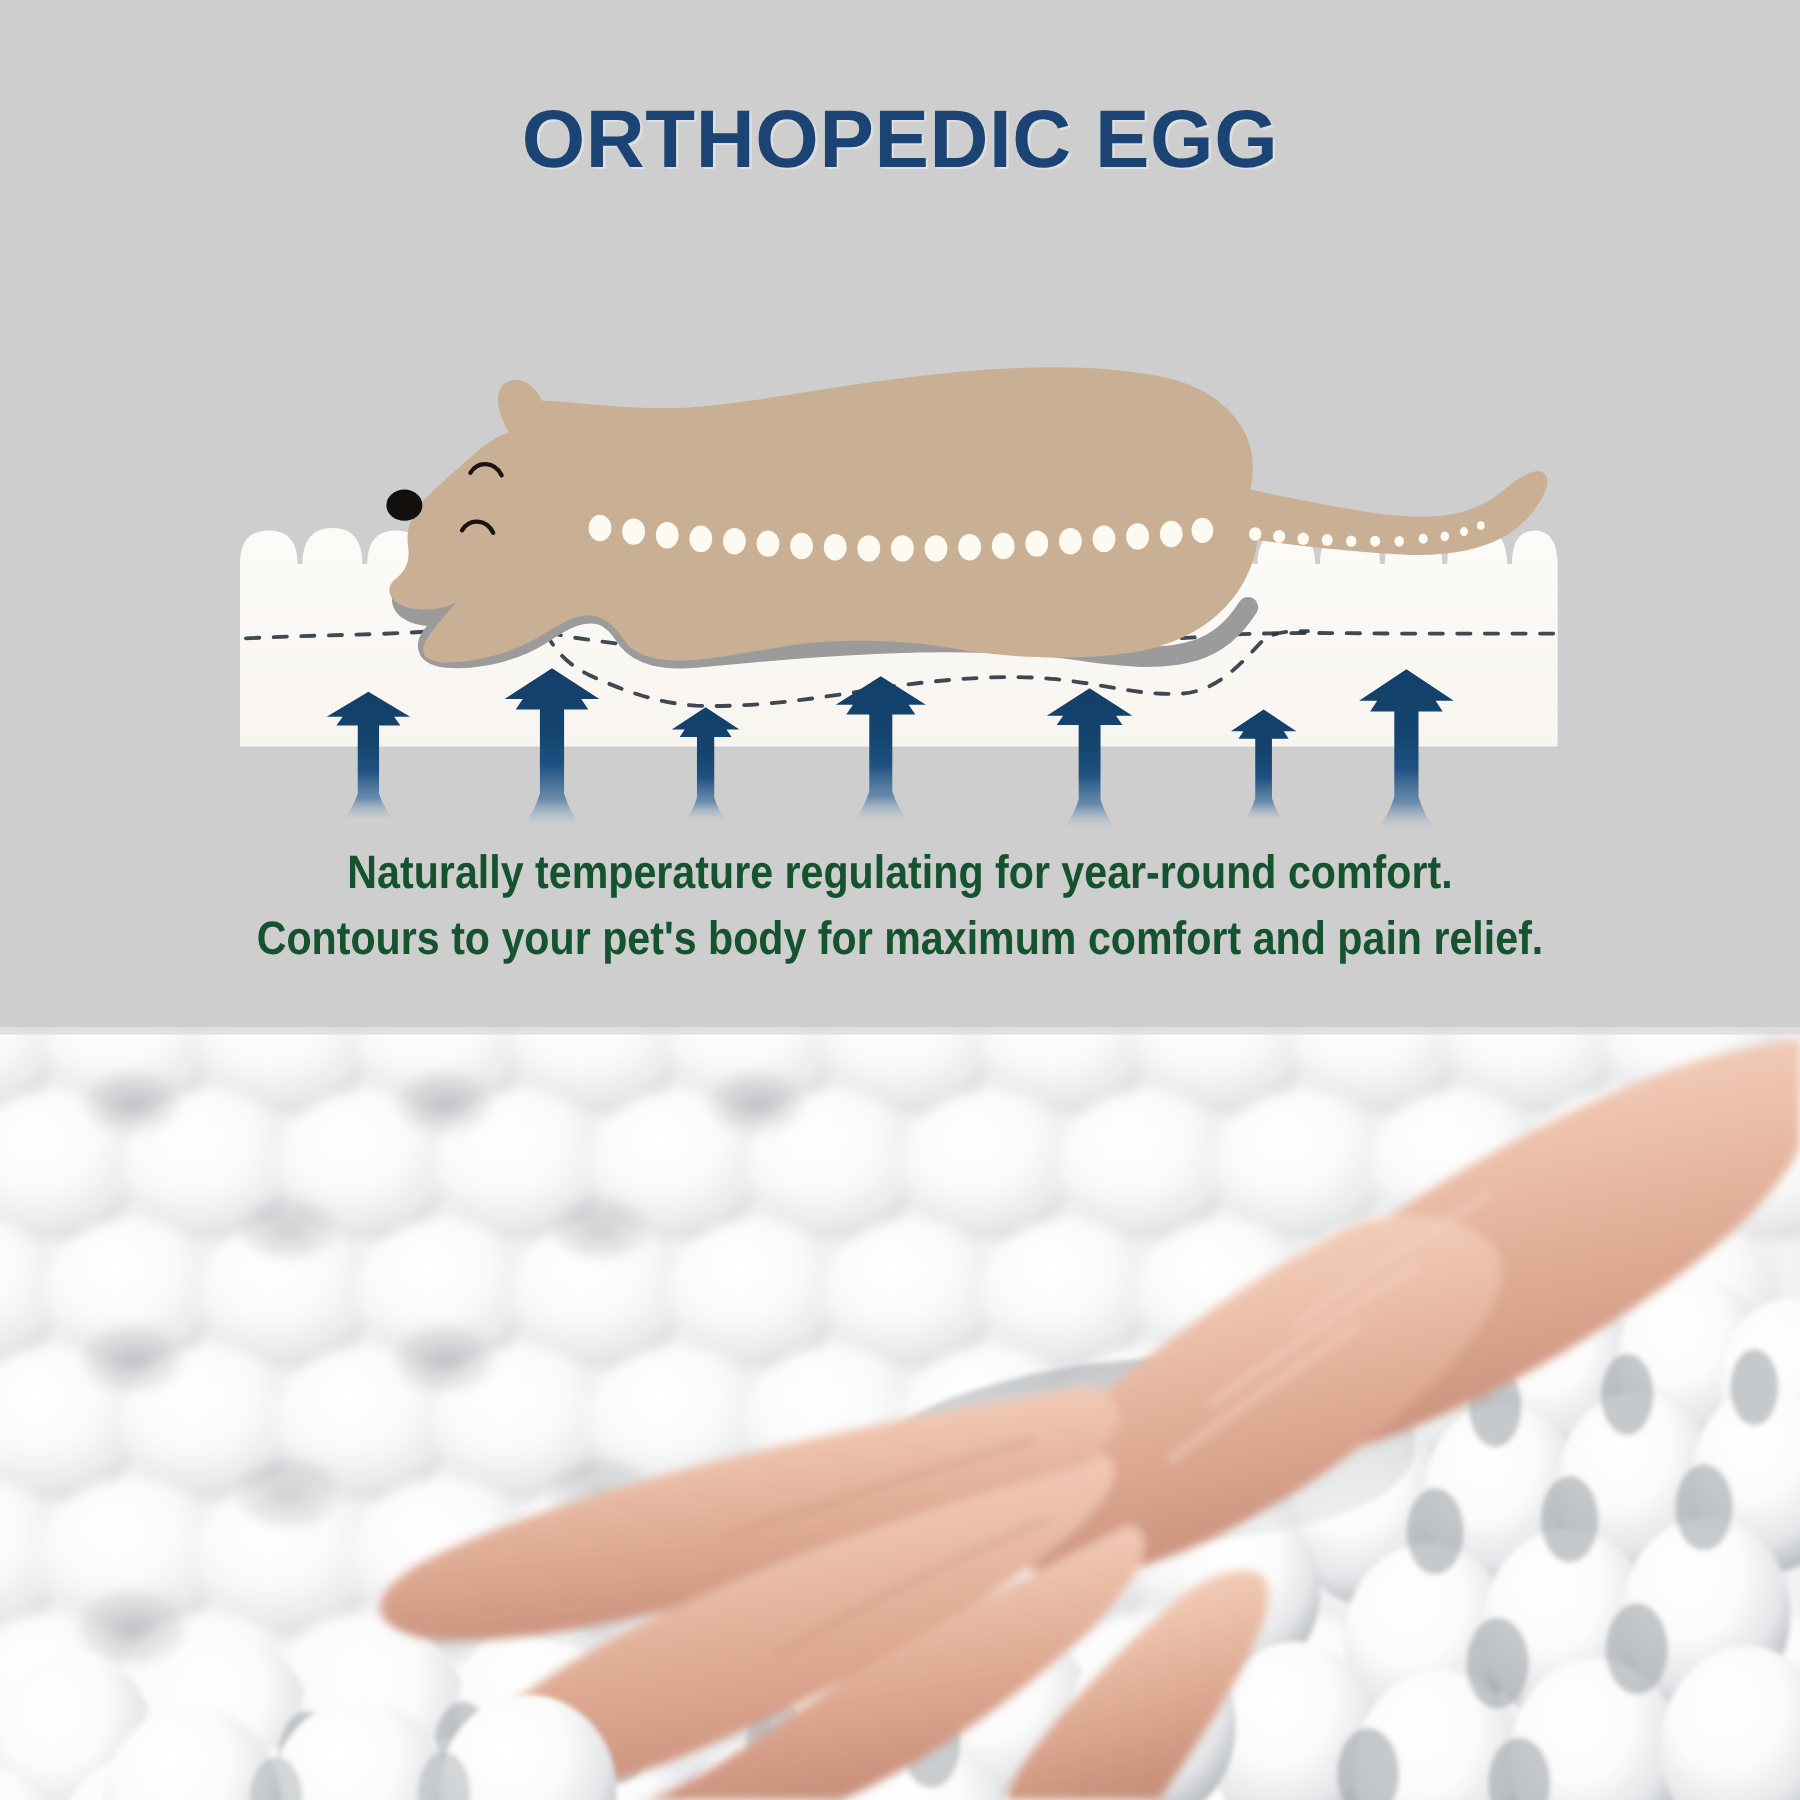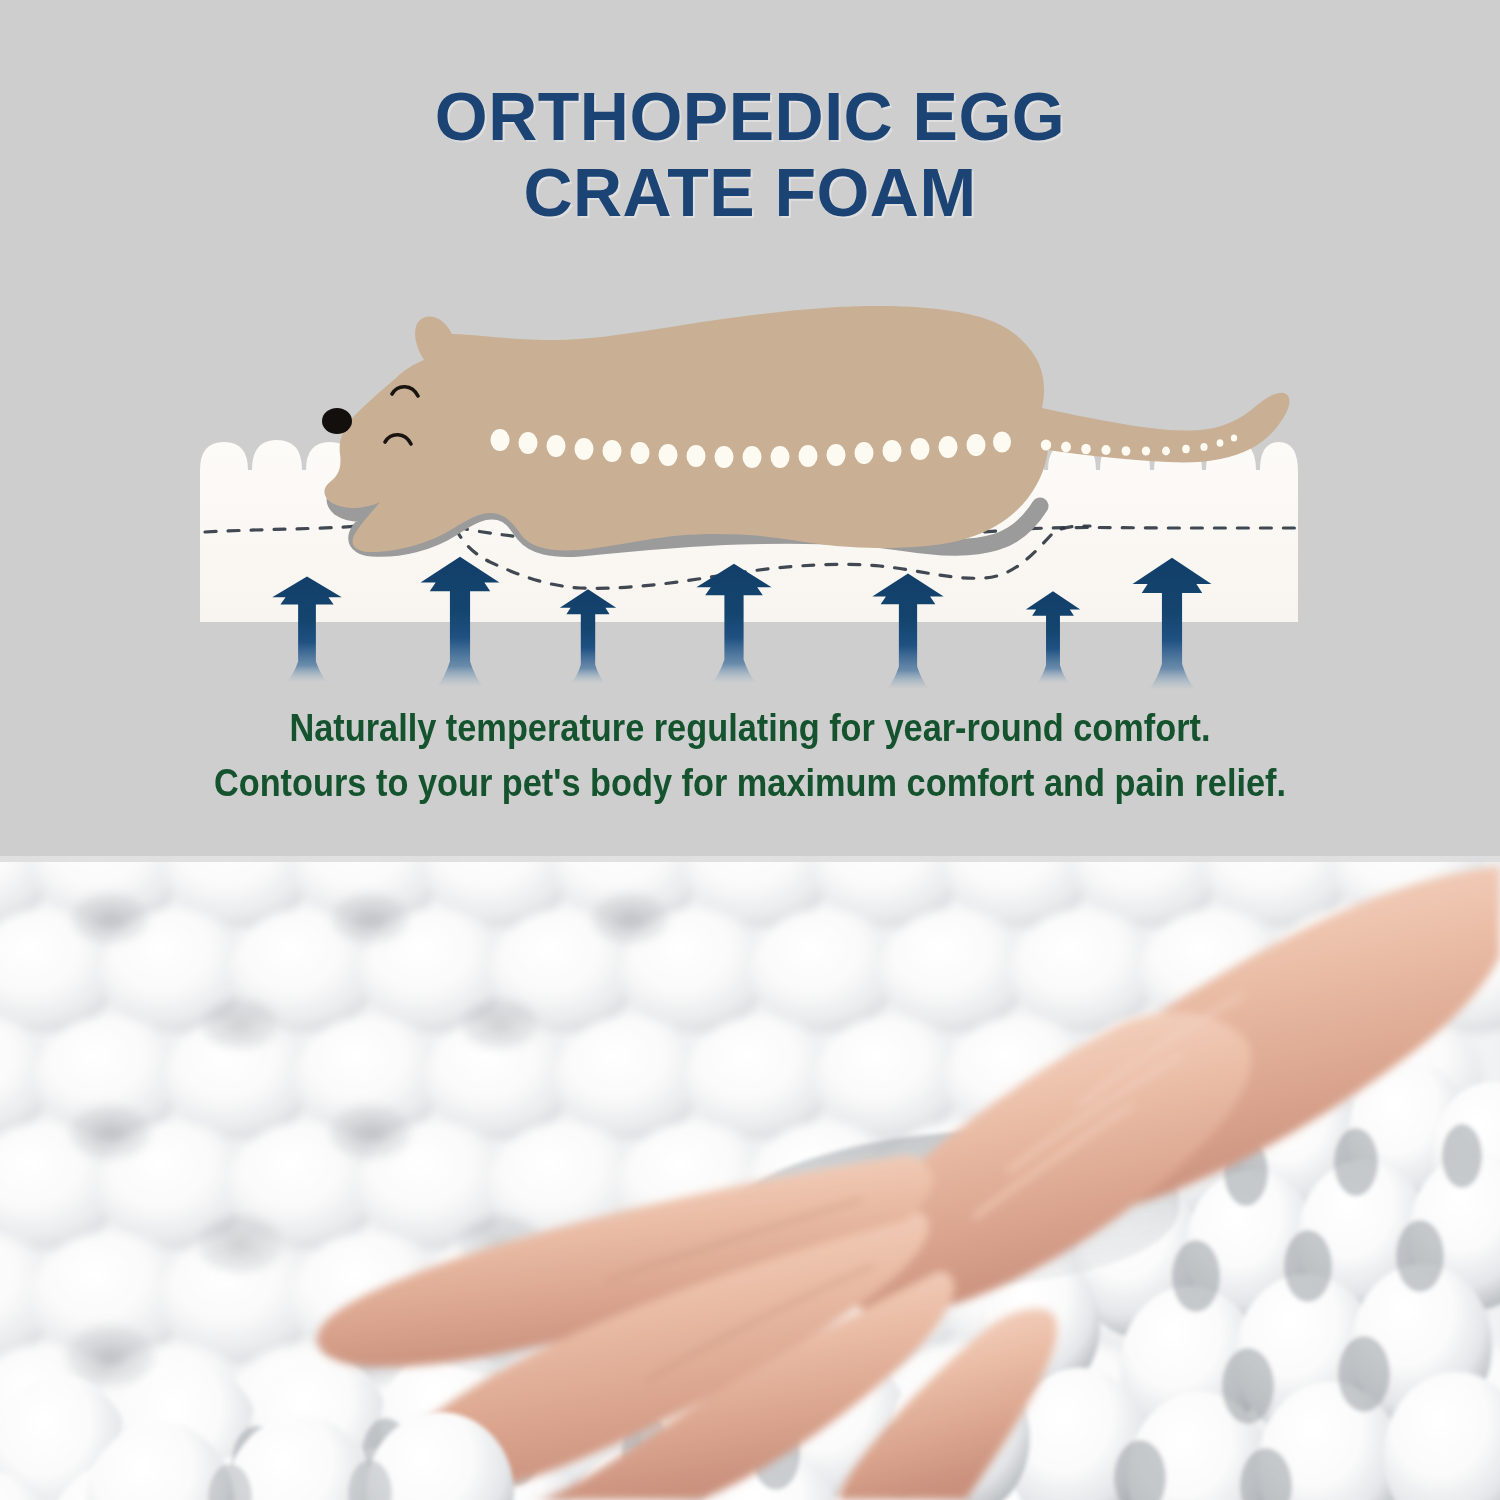--- a/index.html
+++ b/index.html
@@ -51,21 +51,20 @@
 </style>
 </head>
 <body>
 
 <div id="page">
 
   <div id="infographic">
 
     <div id="title">
       <span class="ln">ORTHOPEDIC EGG</span>
-      <span class="ln">CRATE FOAM</span>
     </div>
 
     <div id="diagram">
       <svg viewBox="0 0 1500 400" width="1500" height="400" xmlns="http://www.w3.org/2000/svg">
         <defs>
 
           <linearGradient id="arrGrad" x1="0" y1="0" x2="0" y2="1">
             <stop offset="0%" stop-color="#123f69" stop-opacity="1"></stop>
             <stop offset="42%" stop-color="#14456f" stop-opacity="1"></stop>
             <stop offset="62%" stop-color="#1b4e80" stop-opacity="0.98"></stop>

